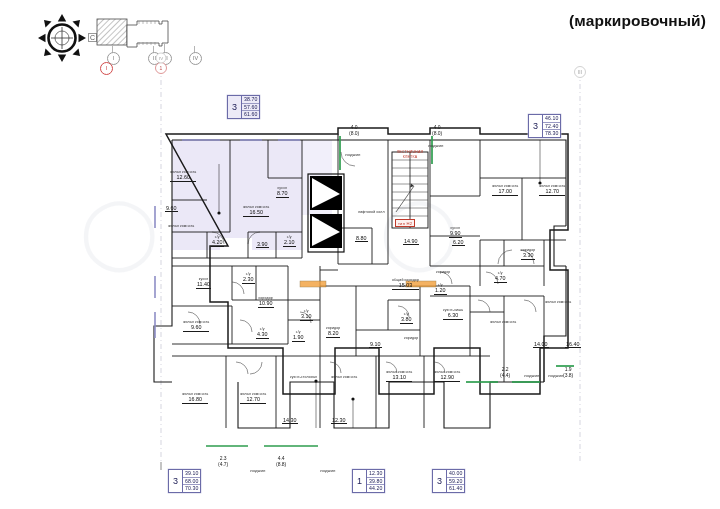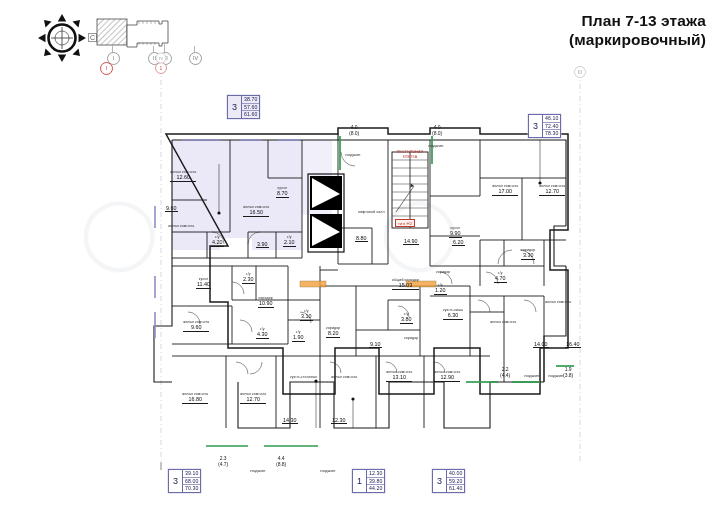--- a/index.html
+++ b/index.html
@@ -76,21 +76,20 @@
 <body>
 
 <div id="sheet">
 
   <div class="wm">
     <span class="c1">◯</span>
       <span class="c2">◯</span>
   </div>
 
   <div class="title">
-    <div>План 7-13 этажа</div>
     <div class="ln2">(маркировочный)</div>
   </div>
 
   <div class="compass">
     <svg width="48" height="48" viewBox="0 0 48 48">
       <circle cx="24" cy="24" r="13.5" fill="none" stroke="#111" stroke-width="2.6"></circle>
       <circle cx="24" cy="24" r="7" fill="none" stroke="#555" stroke-width=".8"></circle>
       <line x1="24" y1="13" x2="24" y2="35" stroke="#333" stroke-width=".8"></line>
       <line x1="13" y1="24" x2="35" y2="24" stroke="#333" stroke-width=".8"></line>
       <path d="M24 0 l4.2 7.5 h-8.4 z" fill="#111"></path>

